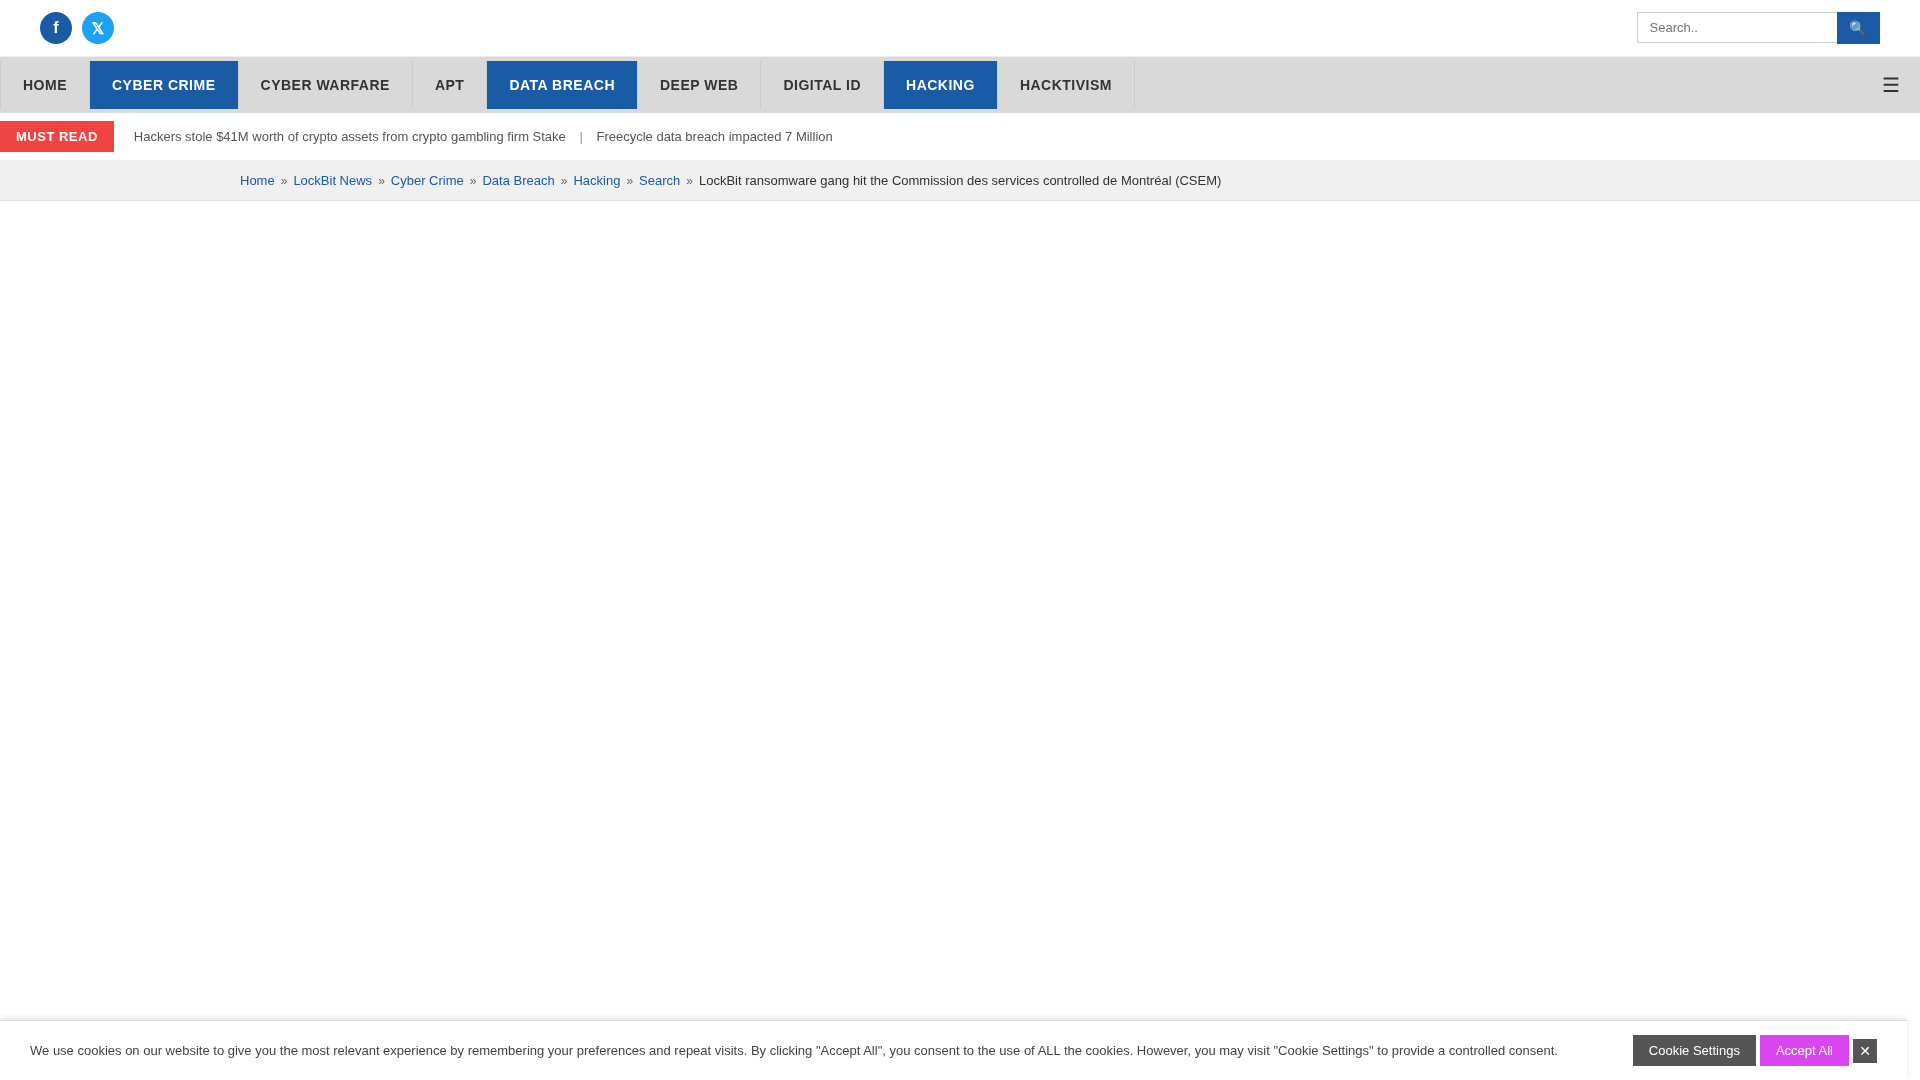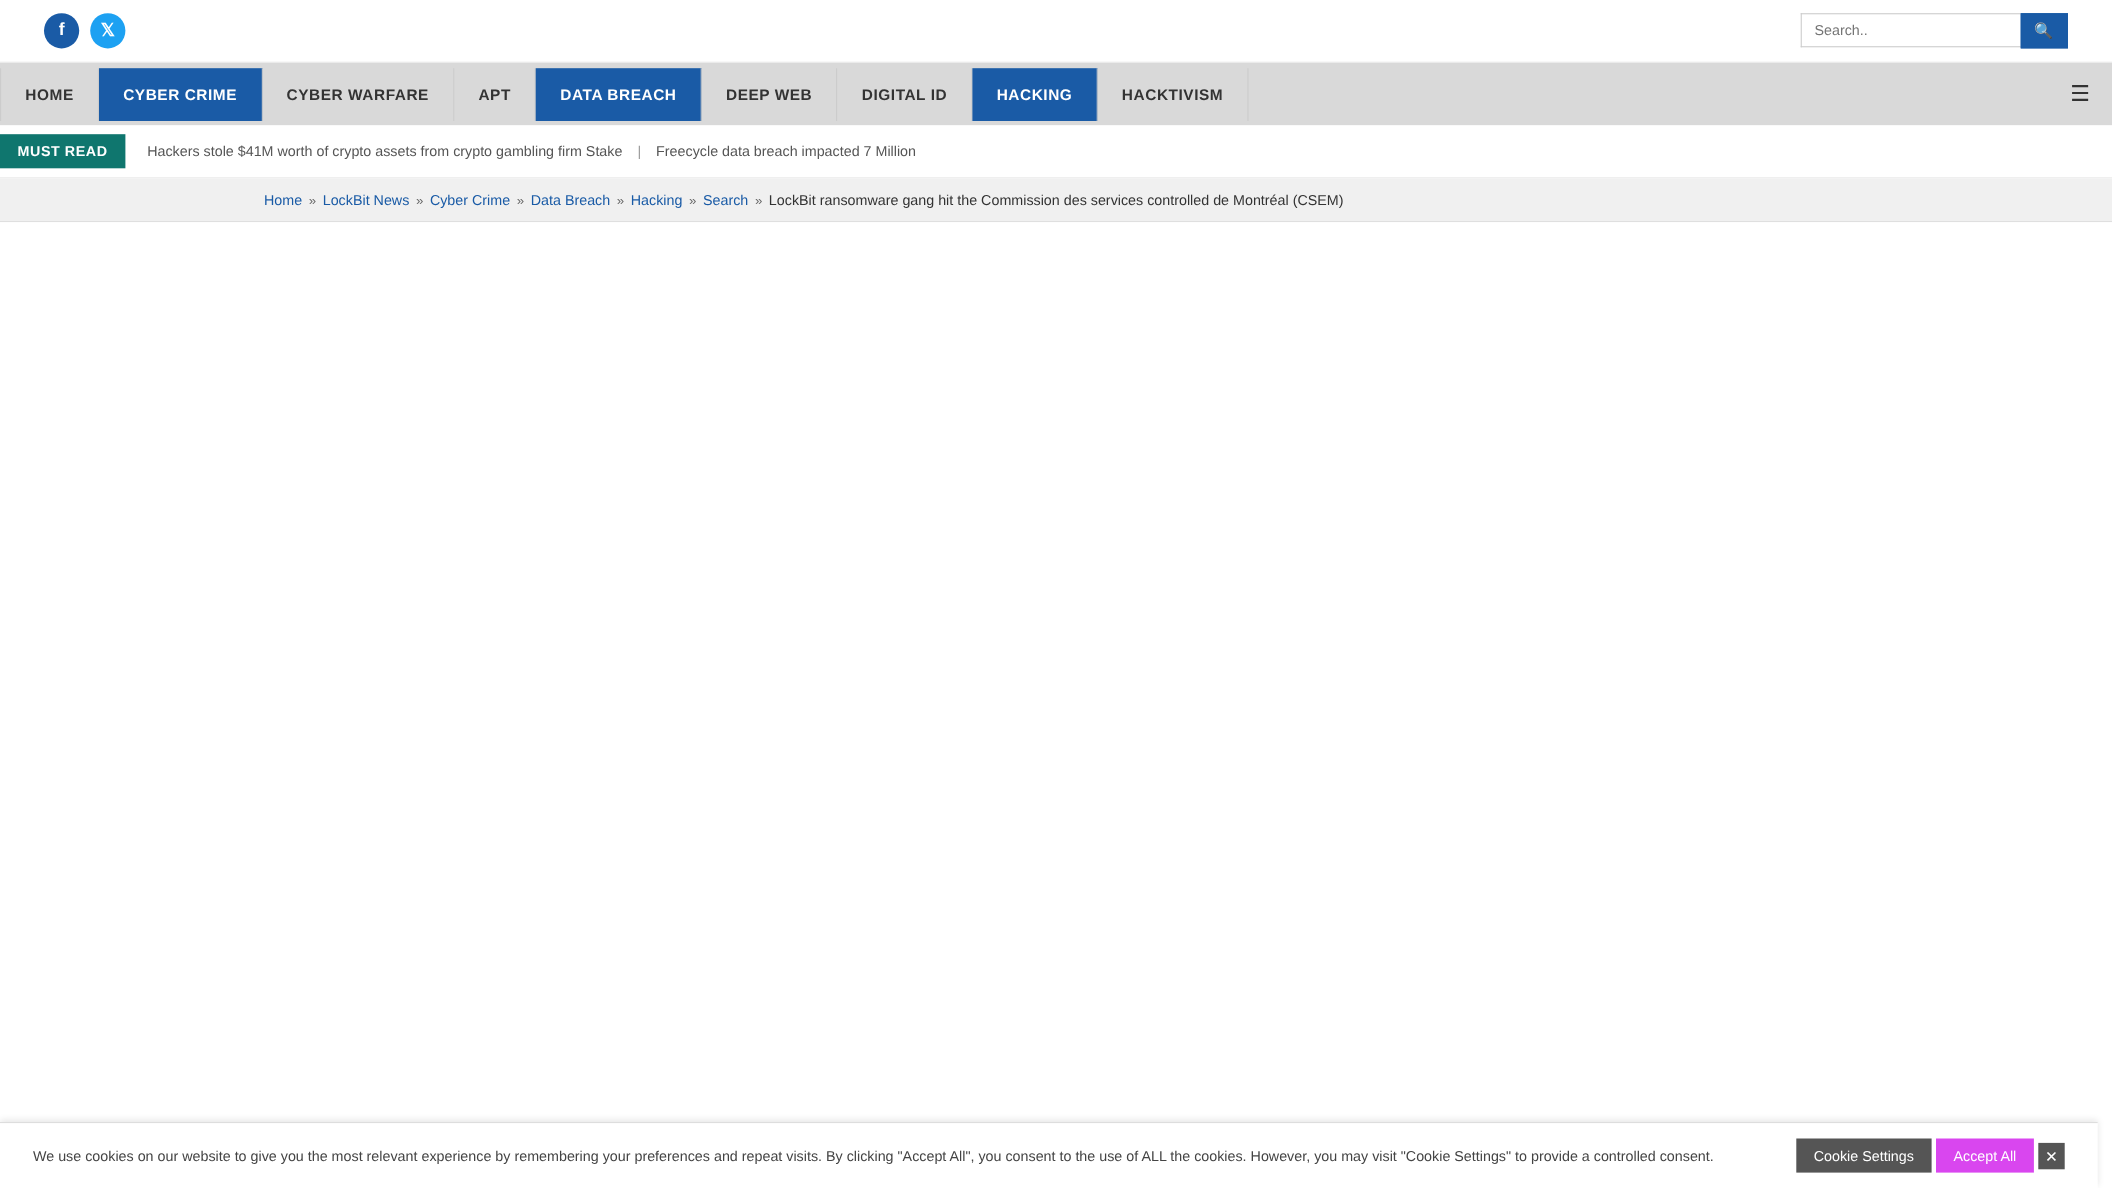--- a/index.html
+++ b/index.html
@@ -113,21 +113,21 @@
     
     .ticker-bar {
       display: flex;
       align-items: center;
       padding: 8px 0;
       background: #fff;
       border-bottom: 1px solid #eee;
       overflow: hidden;
     }
     .must-read-badge {
-      background: #0f766e;
+      background: #ef4444;
       color: #fff;
       font-weight: 700;
       font-size: 13px;
       padding: 8px 16px;
       white-space: nowrap;
       margin-right: 20px;
       letter-spacing: 0.5px;
       flex-shrink: 0;
     }
     .ticker-text {

